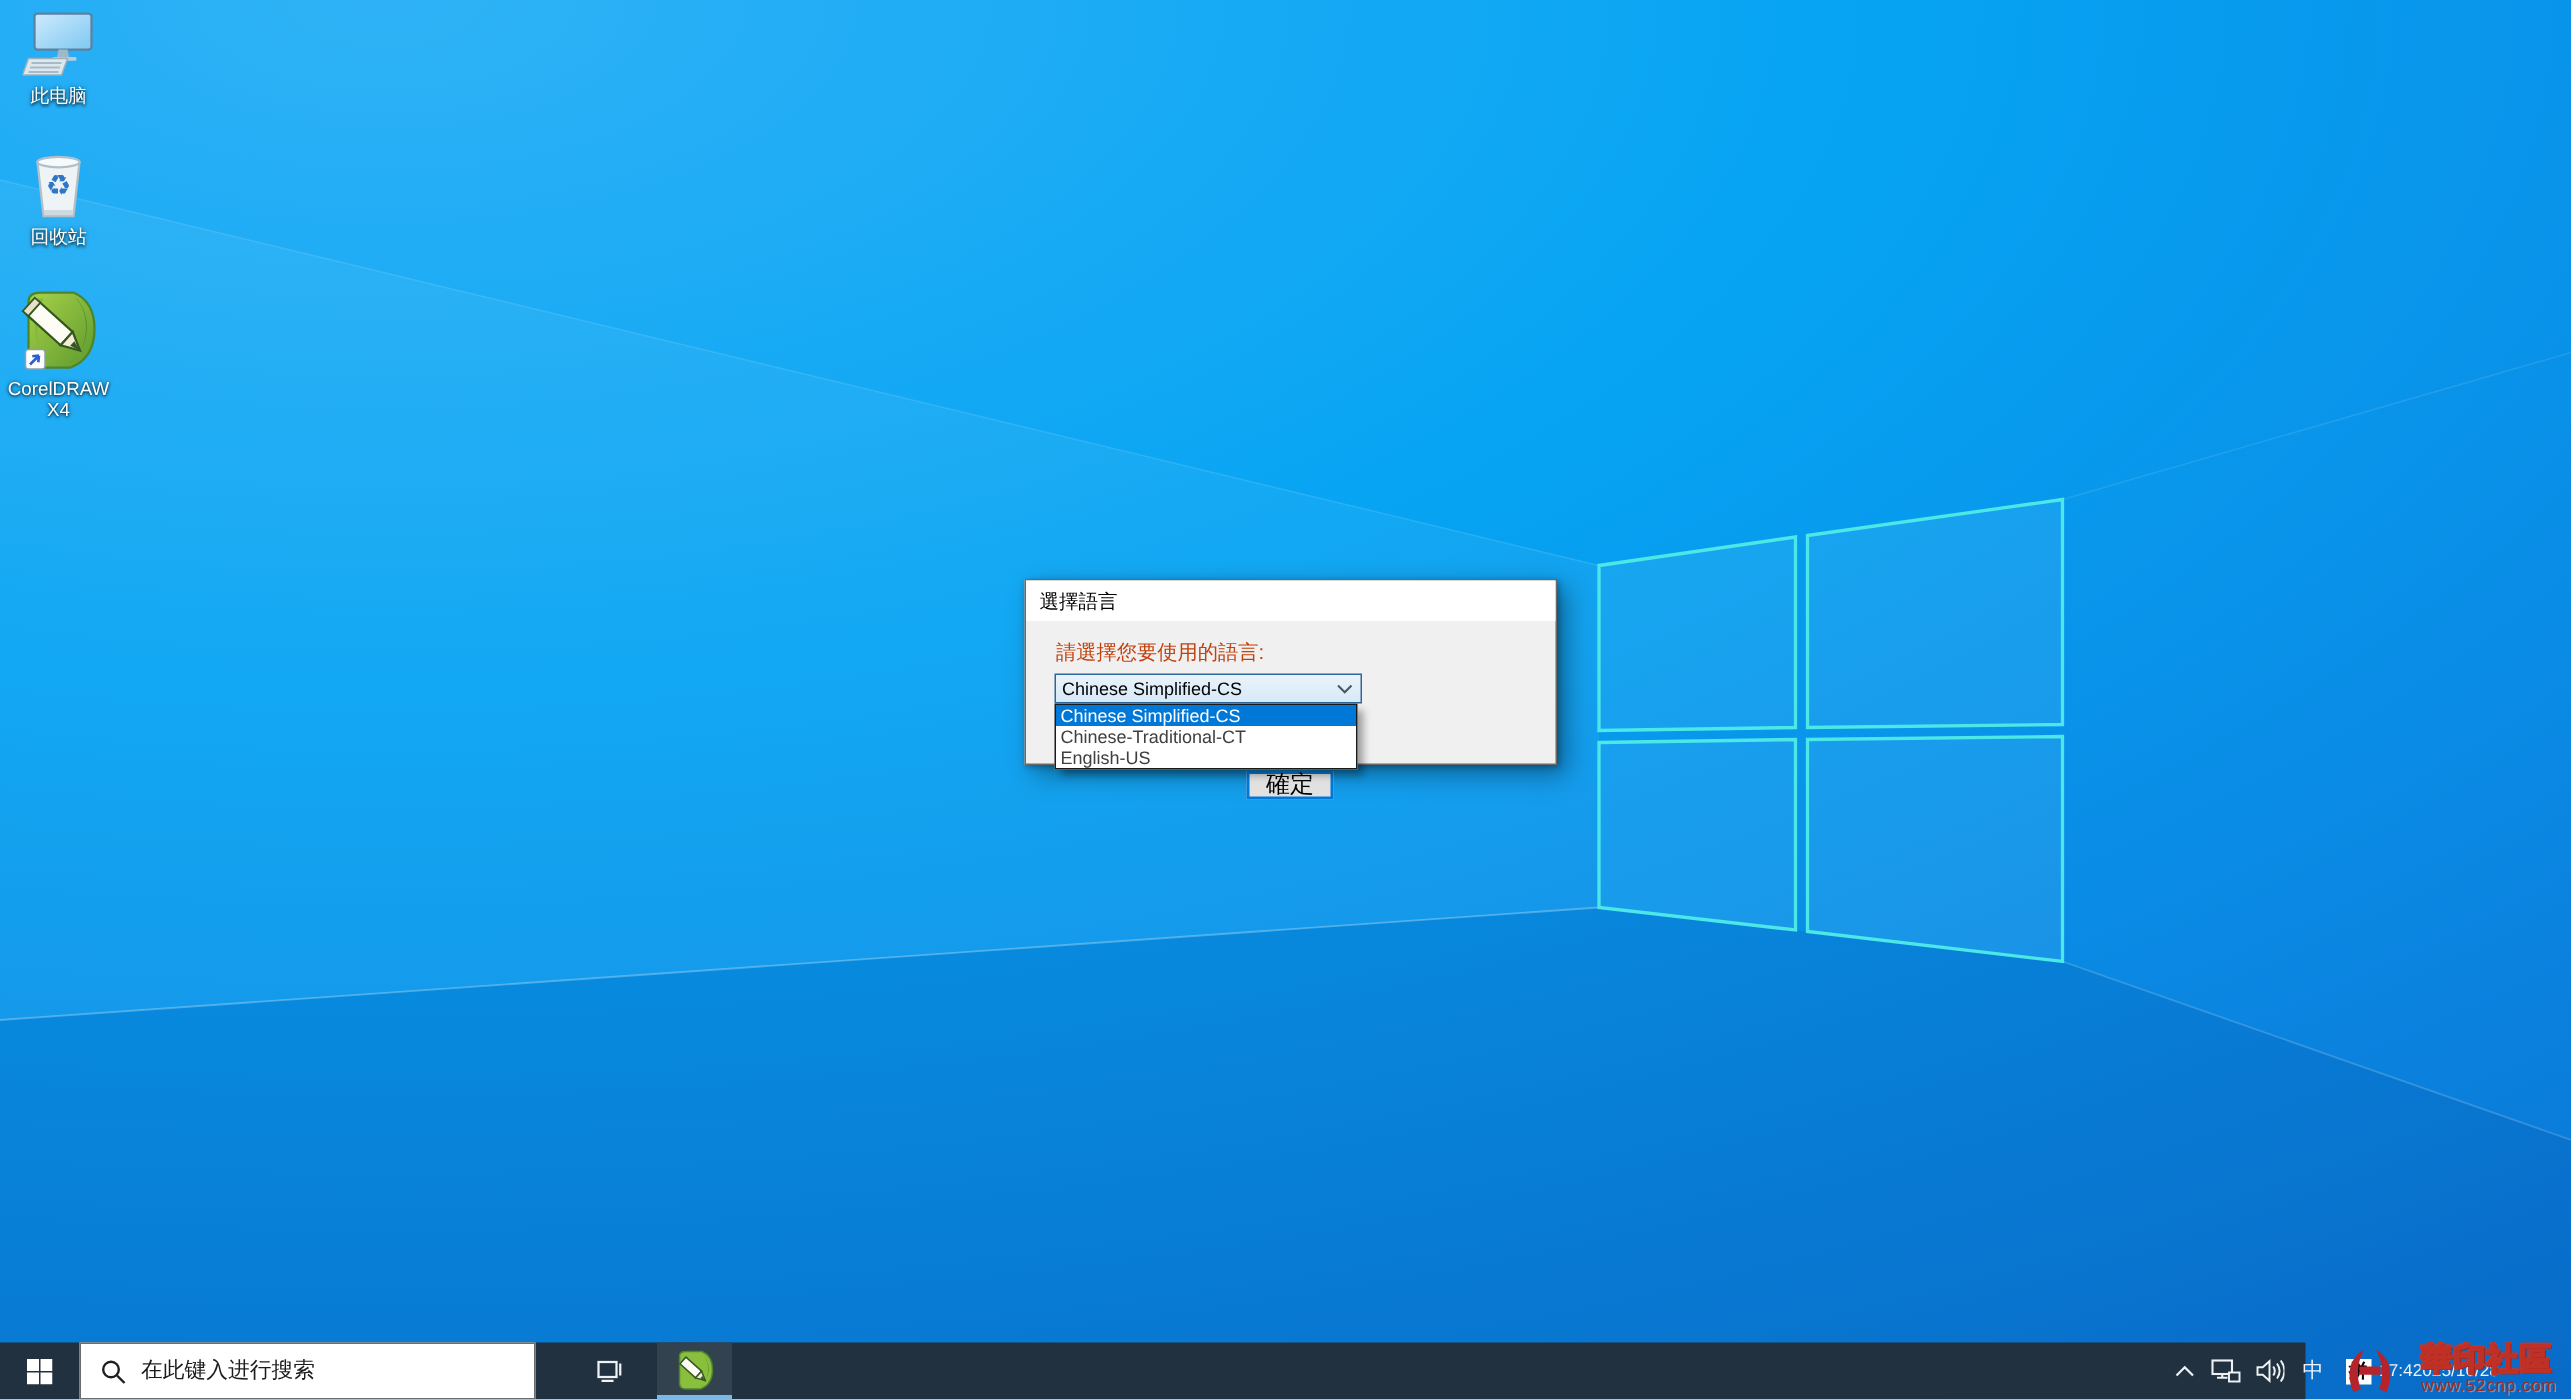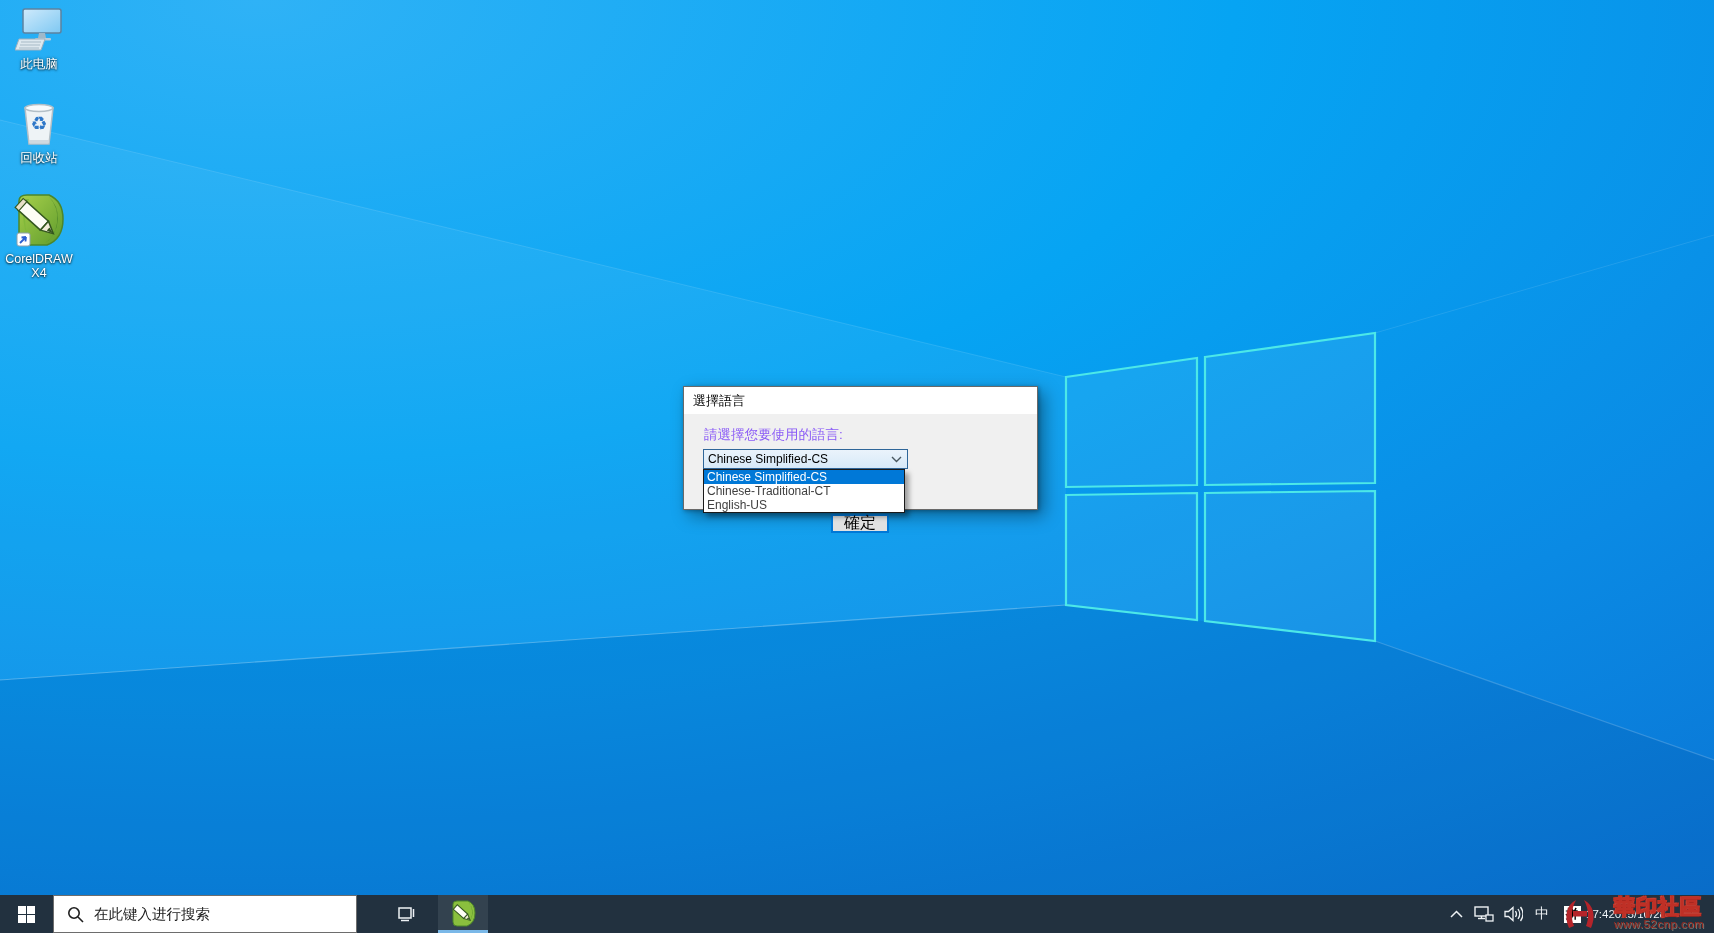--- a/index.html
+++ b/index.html
@@ -20,38 +20,38 @@
   #icon-thispc  { left:-4px; top:8px; }
   #icon-recycle { left:-4px; top:100px; }
   #icon-corel   { left:-4px; top:193px; }
 
   
   .dialog { position:absolute; left:683px; top:386px; width:355px; height:124px;
     background:#f0f0f0; border:1px solid #696969;
     box-shadow: 6px 6px 16px rgba(0,0,0,.38), 1px 1px 4px rgba(0,0,0,.3); }
   .dlg-titlebar { height:27px; background:#ffffff; display:flex; align-items:center; padding-left:9px; }
   .dlg-title { font-size:13px; color:#000; }
-  .dlg-prompt { position:absolute; left:20px; top:39px; font-size:13.5px; color:#8b5cf6; }
+  .dlg-prompt { position:absolute; left:20px; top:39px; font-size:13.5px; color:#c2410c; }
   .combo { position:absolute; left:19px; top:62px; width:205px; height:20px;
     background:linear-gradient(#eaf3fb,#d7e9f8); border:1px solid #2f6699;
     display:flex; align-items:center; padding-left:4px; cursor:default; }
   .combo .val { font-size:12px; color:#000; }
   .combo .chev { position:absolute; right:5px; top:6px; }
   .dropdown { position:absolute; left:19px; top:82px; width:202px; background:#fff;
     border:1px solid #1a1a1a; box-shadow:4px 4px 5px rgba(0,0,0,.35); z-index:5; }
   .dropdown .opt { height:14px; line-height:14px; font-size:12px; color:#404040; padding-left:3px;
     white-space:nowrap; overflow:hidden; cursor:default; }
   .dropdown .opt.selected { background:#0078d7; color:#fff; }
   .ok-btn { position:absolute; left:147px; top:127px; width:58px; height:19px;
     background:#e1e1e1; border:2px solid #0078d7; font-size:16px; color:#000;
     display:flex; align-items:center; justify-content:center; cursor:default;
     font-family:inherit; }
 
   
-  .taskbar { position:absolute; left:0; bottom:0; width:1714px; height:38px; background:#22313f; }
+  .taskbar { position:absolute; left:0; bottom:0; width:1537px; height:38px; background:#22313f; }
   .tb-btn { position:absolute; top:0; height:38px; display:flex; align-items:center; justify-content:center; cursor:default; }
   #start-btn { left:0; width:53px; }
   #search-box { position:absolute; left:53px; top:0; width:304px; height:38px; background:#fff;
     border:1px solid #6d6d6d; display:flex; align-items:center; }
   #search-box .mag { margin:0 10px 0 13px; flex:0 0 auto; }
   #search-box input { border:none; outline:none; background:transparent; flex:1;
     font-size:14.5px; color:#1b1b1b; font-family:inherit; }
   #search-box input::placeholder { color:#1b1b1b; opacity:1; }
   #taskview-btn { left:383px; width:46px; }
   #corel-btn { left:438px; width:50px; background:#33424f; }

